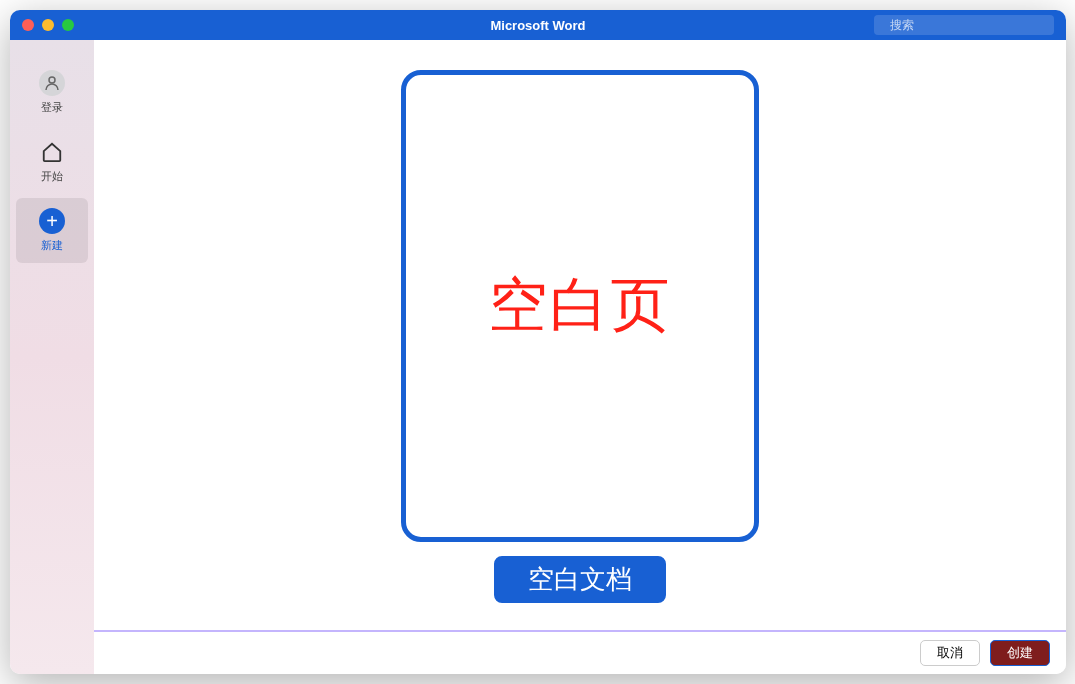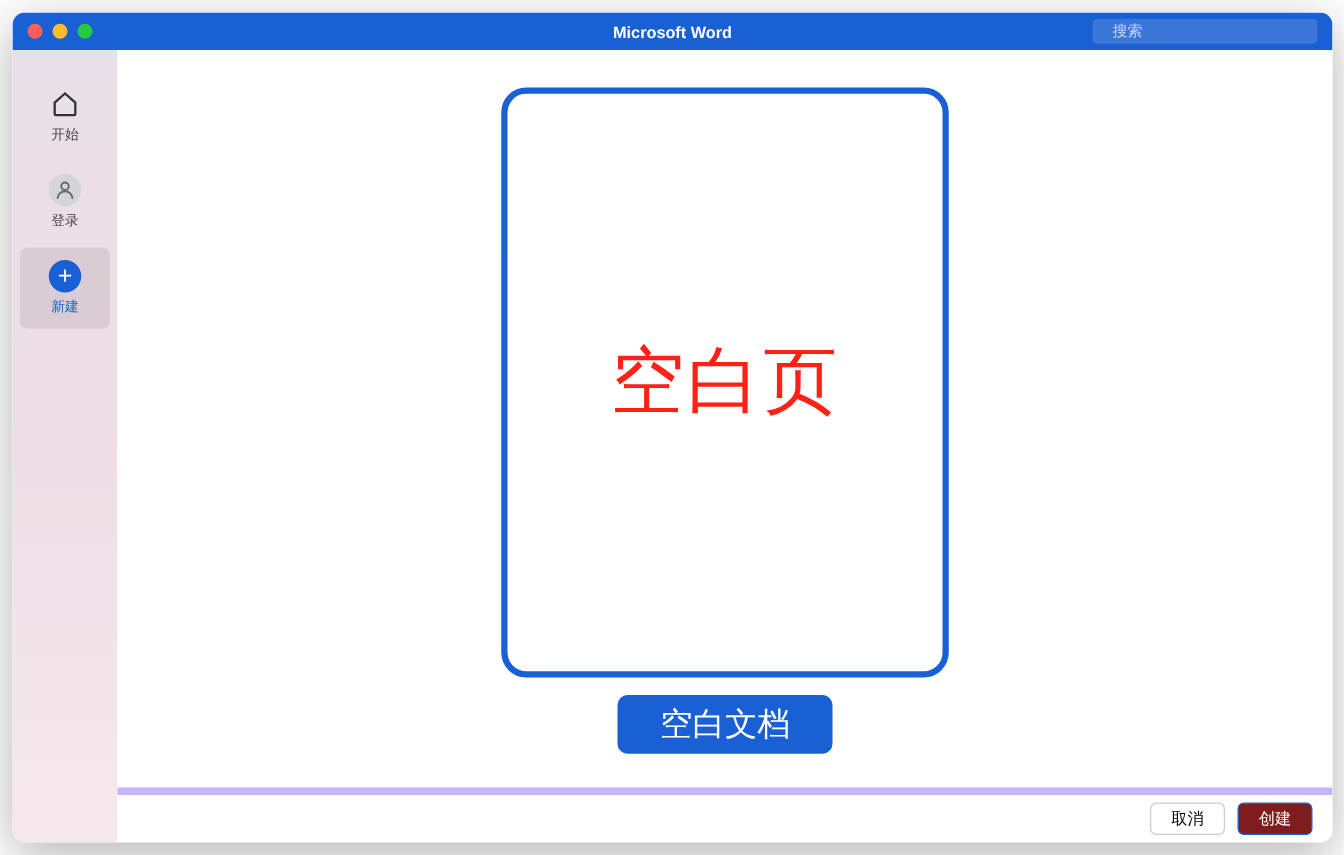--- a/index.html
+++ b/index.html
@@ -204,21 +204,21 @@
       color: #fff;
       padding: 4px 32px;
       border-radius: 8px;
       font-size: 26px;
       font-weight: 500;
       border: 2px solid #1860d3;
     }
     
     .bottom-bar {
       height: 44px;
-      border-top: 6px solid #c4b5fd;
+      border-top: 2px solid #c4b5fd;
       display: flex;
       align-items: center;
       justify-content: flex-end;
       padding: 0 16px;
       gap: 10px;
     }
     
     .btn {
       padding: 3px 16px;
       border-radius: 5px;
@@ -253,38 +253,38 @@
       </svg>
       <input class="search-input" placeholder="搜索" style="">
     </div>
   </div>
 
   <div class="body-area">
 
     <div class="sidebar">
 
       <div class="sidebar-item">
-        <div class="sidebar-icon">
-          <svg width="22" height="22" viewBox="0 0 24 24" fill="none" stroke="#333" stroke-width="2">
-            <path d="M3 11l9-8 9 8v10a1 1 0 01-1 1H4a1 1 0 01-1-1V11z"></path>
-          </svg>
-        </div>
-        <span class="sidebar-label">开始</span>
-      </div>
-
-      <div class="sidebar-item">
         <div class="sidebar-icon avatar-icon">
           <svg width="16" height="16" viewBox="0 0 16 16" fill="none" stroke="#666" stroke-width="1.5">
             <circle cx="8" cy="5" r="3"></circle>
             <path d="M2 15c0-3.3 2.7-6 6-6s6 2.7 6 6"></path>
           </svg>
         </div>
         <span class="sidebar-label">登录</span>
       </div>
 
+      <div class="sidebar-item">
+        <div class="sidebar-icon">
+          <svg width="22" height="22" viewBox="0 0 24 24" fill="none" stroke="#333" stroke-width="2">
+            <path d="M3 11l9-8 9 8v10a1 1 0 01-1 1H4a1 1 0 01-1-1V11z"></path>
+          </svg>
+        </div>
+        <span class="sidebar-label">开始</span>
+      </div>
+
       <div class="sidebar-item active">
         <div class="sidebar-icon">
           <div class="plus-circle">+</div>
         </div>
         <span class="sidebar-label">新建</span>
       </div>
 
 
 
     </div>

